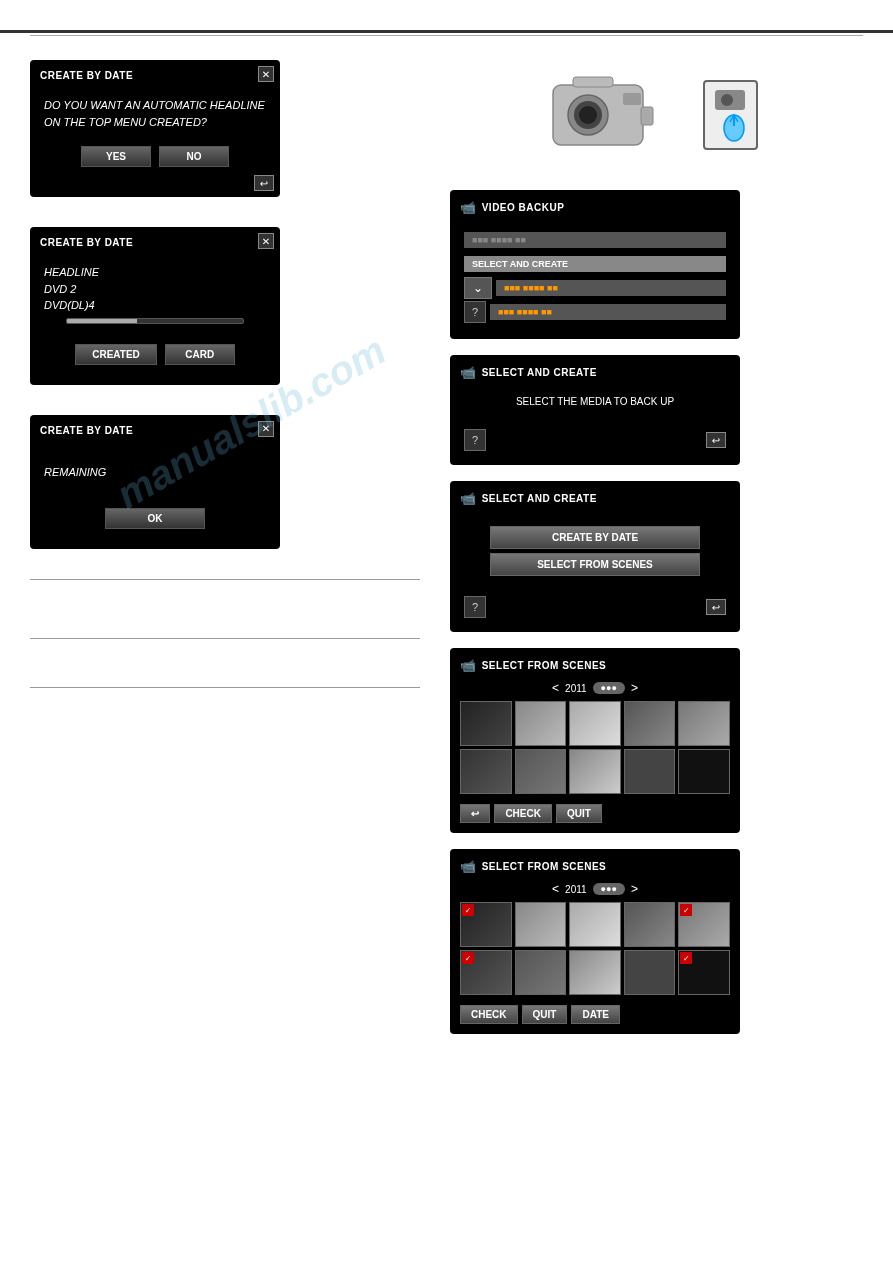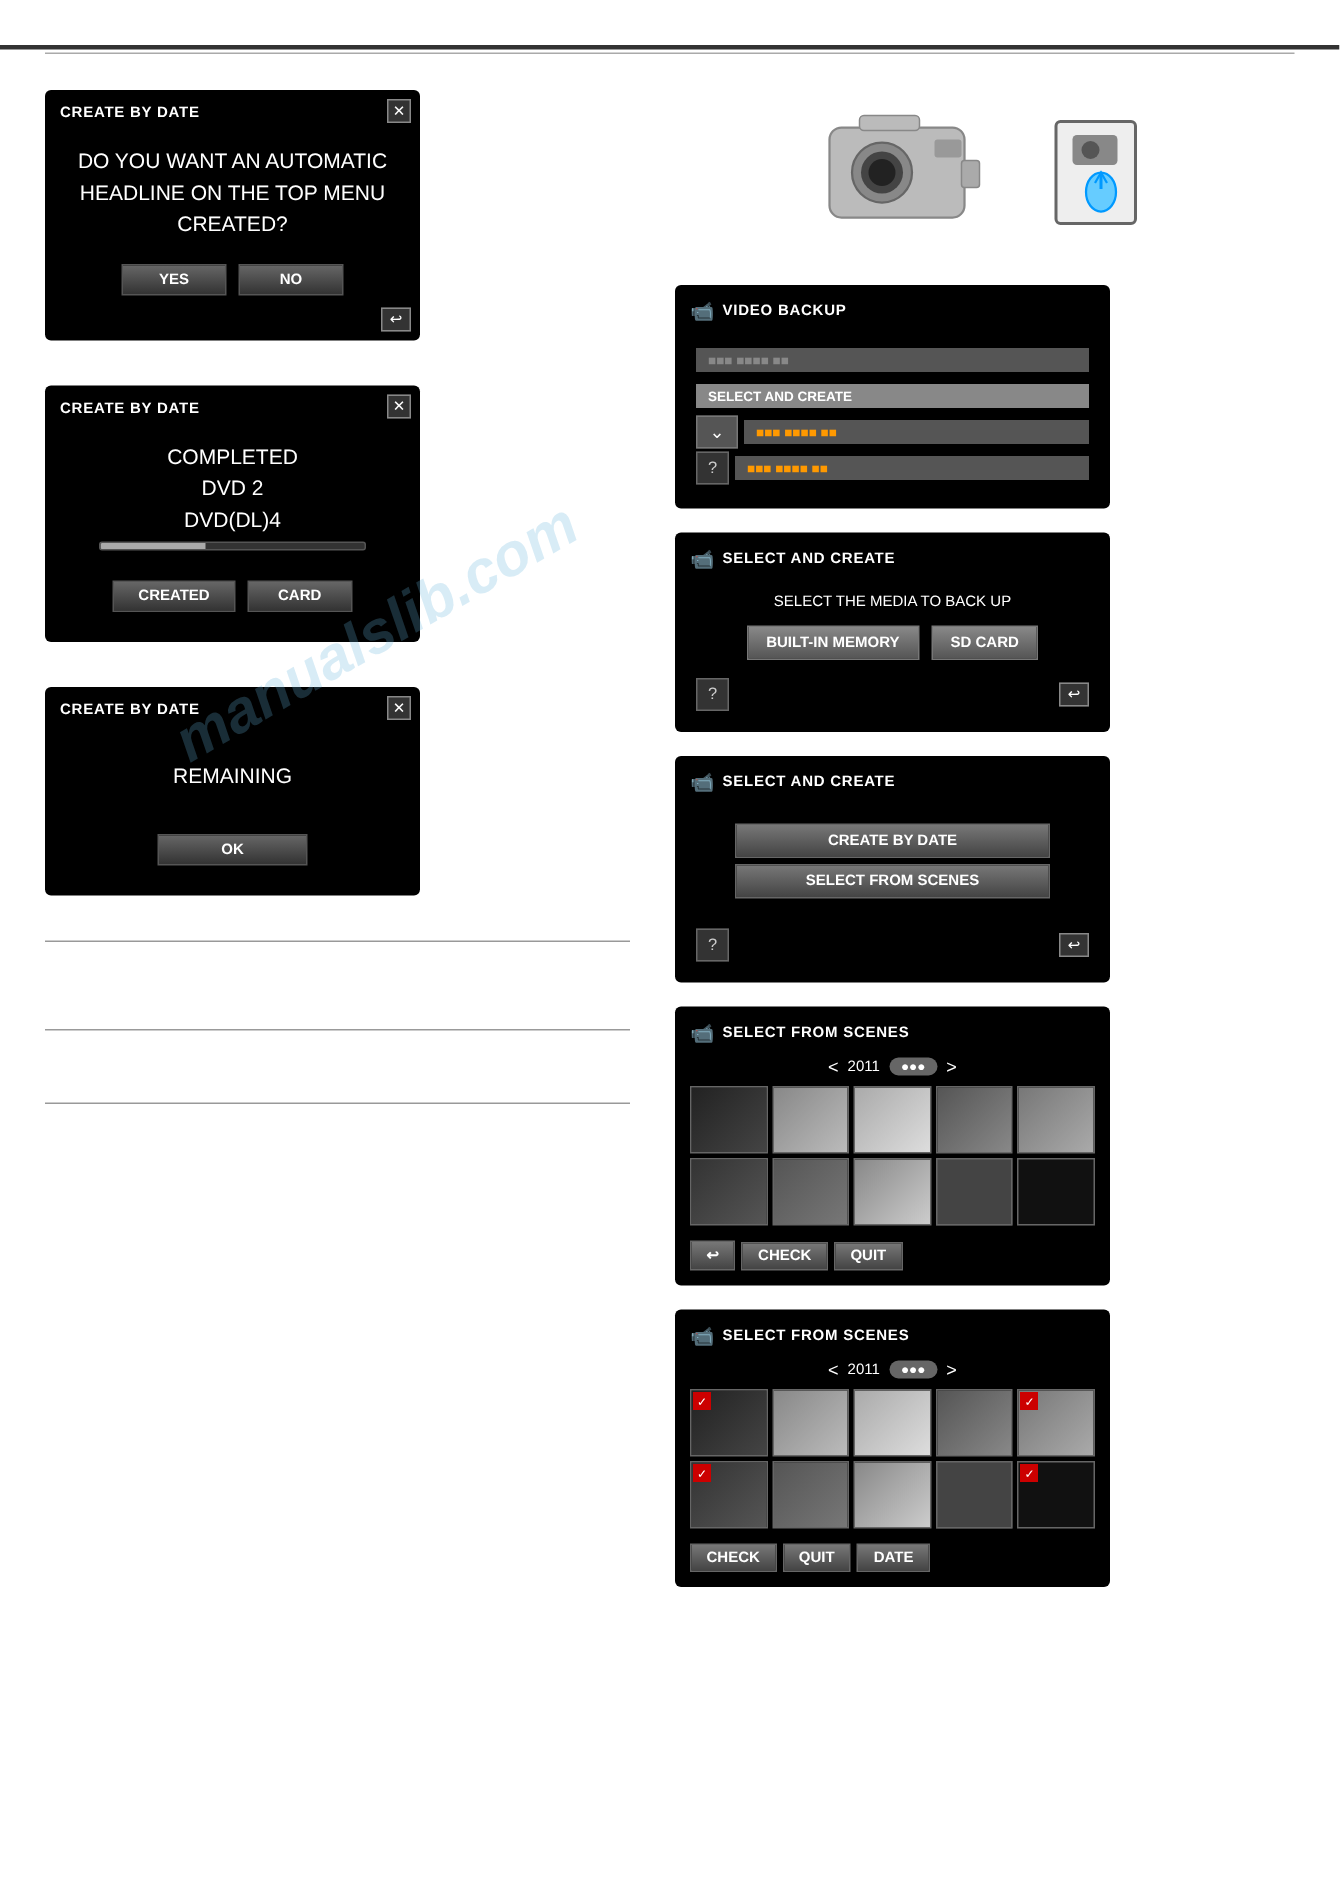--- a/index.html
+++ b/index.html
@@ -83,24 +83,24 @@
       background: #333;
       color: #fff;
       font-size: 10px;
       display: flex;
       align-items: center;
       justify-content: center;
       cursor: pointer;
     }
 
     .screen-body {
-      text-align: center;
       padding: 8px 4px;
-      font-size: 14px;
+      font-size: 11px;
       line-height: 1.5;
+      font-style: italic;
     }
 
     .btn-row {
       display: flex;
       gap: 8px;
       justify-content: center;
       margin-top: 8px;
     }
 
     .btn-dark {
@@ -400,21 +400,21 @@
       </div>
     </div>
 
     <div class="screen-container" style="margin-top:30px;">
       <div class="screen" style="width:250px;">
         <div class="screen-title">
           <span>CREATE BY DATE</span>
         </div>
         <div class="screen-close">✕</div>
         <div class="screen-body">
-          <div>COMPLETED</div>
+          <div>HEADLINE</div>
           <div>DVD  2</div>
           <div>DVD(DL)4</div>
           <div class="progress-bar-wrap">
             <div class="progress-bar-fill"></div>
           </div>
         </div>
         <div class="btn-row">
           <button class="btn-dark">CREATED</button>
           <button class="btn-dark">CARD</button>
         </div>
@@ -514,24 +514,20 @@
     </div>
 
     <div class="screen-container" style="margin-top:10px;">
       <div class="screen" style="width:290px;">
         <div class="screen-title">
           <span style="font-size:13px;">📹</span>
           <span>SELECT AND CREATE</span>
         </div>
         <div style="padding:8px 4px;">
           <div style="font-size:10px; margin-bottom:10px; text-align:center;">SELECT THE MEDIA TO BACK UP</div>
-          <div style="display:flex; gap:8px; justify-content:center;">
-            <button class="media-btn">BUILT-IN MEMORY</button>
-            <button class="media-btn">SD CARD</button>
-          </div>
         </div>
         <div style="display:flex; justify-content:space-between; align-items:center; padding:4px;">
           <div class="question-btn">?</div>
           <div class="screen-back" style="position:static;">↩</div>
         </div>
       </div>
     </div>
 
     <div class="screen-container" style="margin-top:10px;">
       <div class="screen" style="width:290px;">

